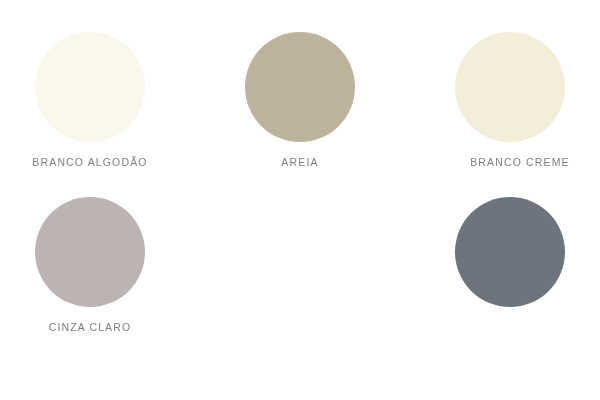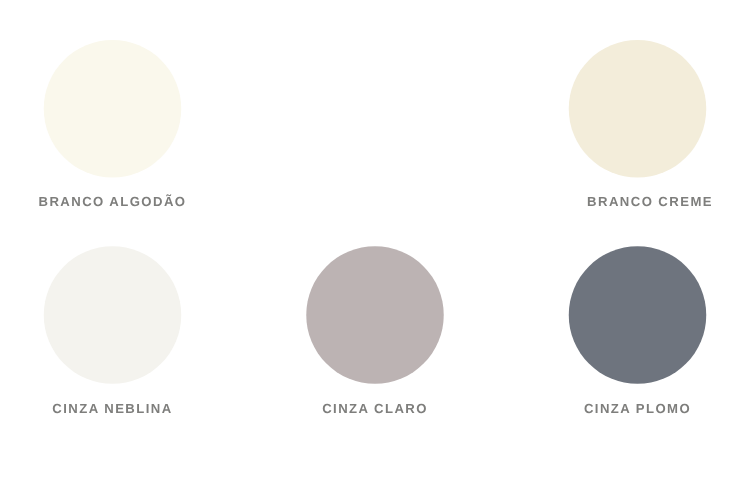--- a/index.html
+++ b/index.html
@@ -56,57 +56,56 @@
 
   .swatch-label {
     margin-top: 14px;
     font-size: 10.5px;
     line-height: 13px;
     letter-spacing: 1.15px;
     color: #7e7e7c;
     text-transform: uppercase;
     text-align: right;
     white-space: nowrap;
-    font-weight: 700;
+    font-weight: 400;
   }
 </style>
 </head>
 <body style="background: rgb(255, 255, 255);">
 
 <div id="palette-board">
 
   <div class="swatch-row row-first">
 
     <div class="swatch-cell">
       <div class="swatch-disc" style="background: rgb(250, 248, 236);"></div>
       <div class="swatch-label" style="color: rgb(126, 126, 124);">BRANCO ALGODÃO</div>
     </div>
 
+    <div class="swatch-cell">
+      <div class="swatch-disc" style="background: rgb(189, 179, 156);"></div>
+      <div class="swatch-label" style="color: rgb(126, 126, 124);">AREIA</div>
+    </div>
 
     <div class="swatch-cell">
       <div class="swatch-disc" style="background: rgb(243, 237, 218);"></div>
       <div class="swatch-label" style="color: rgb(126, 126, 124); margin-left: 20px;">BRANCO CREME</div>
     </div>
 
 
   </div>
 
   <div class="swatch-row row-second">
 
-    <div class="swatch-cell">
-      <div class="swatch-disc" style="background: rgb(244, 243, 238);"></div>
-      <div class="swatch-label" style="color: rgb(126, 126, 124);">CINZA NEBLINA</div>
-    </div>
 
     <div class="swatch-cell">
       <div class="swatch-disc" style="background: rgb(188, 179, 179);"></div>
       <div class="swatch-label" style="color: rgb(126, 126, 124);">CINZA CLARO</div>
     </div>
 
 
     <div class="swatch-cell">
       <div class="swatch-disc" style="background: rgb(110, 116, 126);"></div>
-      <div class="swatch-label" style="color: rgb(126, 126, 124);">CINZA PLOMO</div>
     </div>
 
   </div>
 
 </div>
 
 </body></html>

